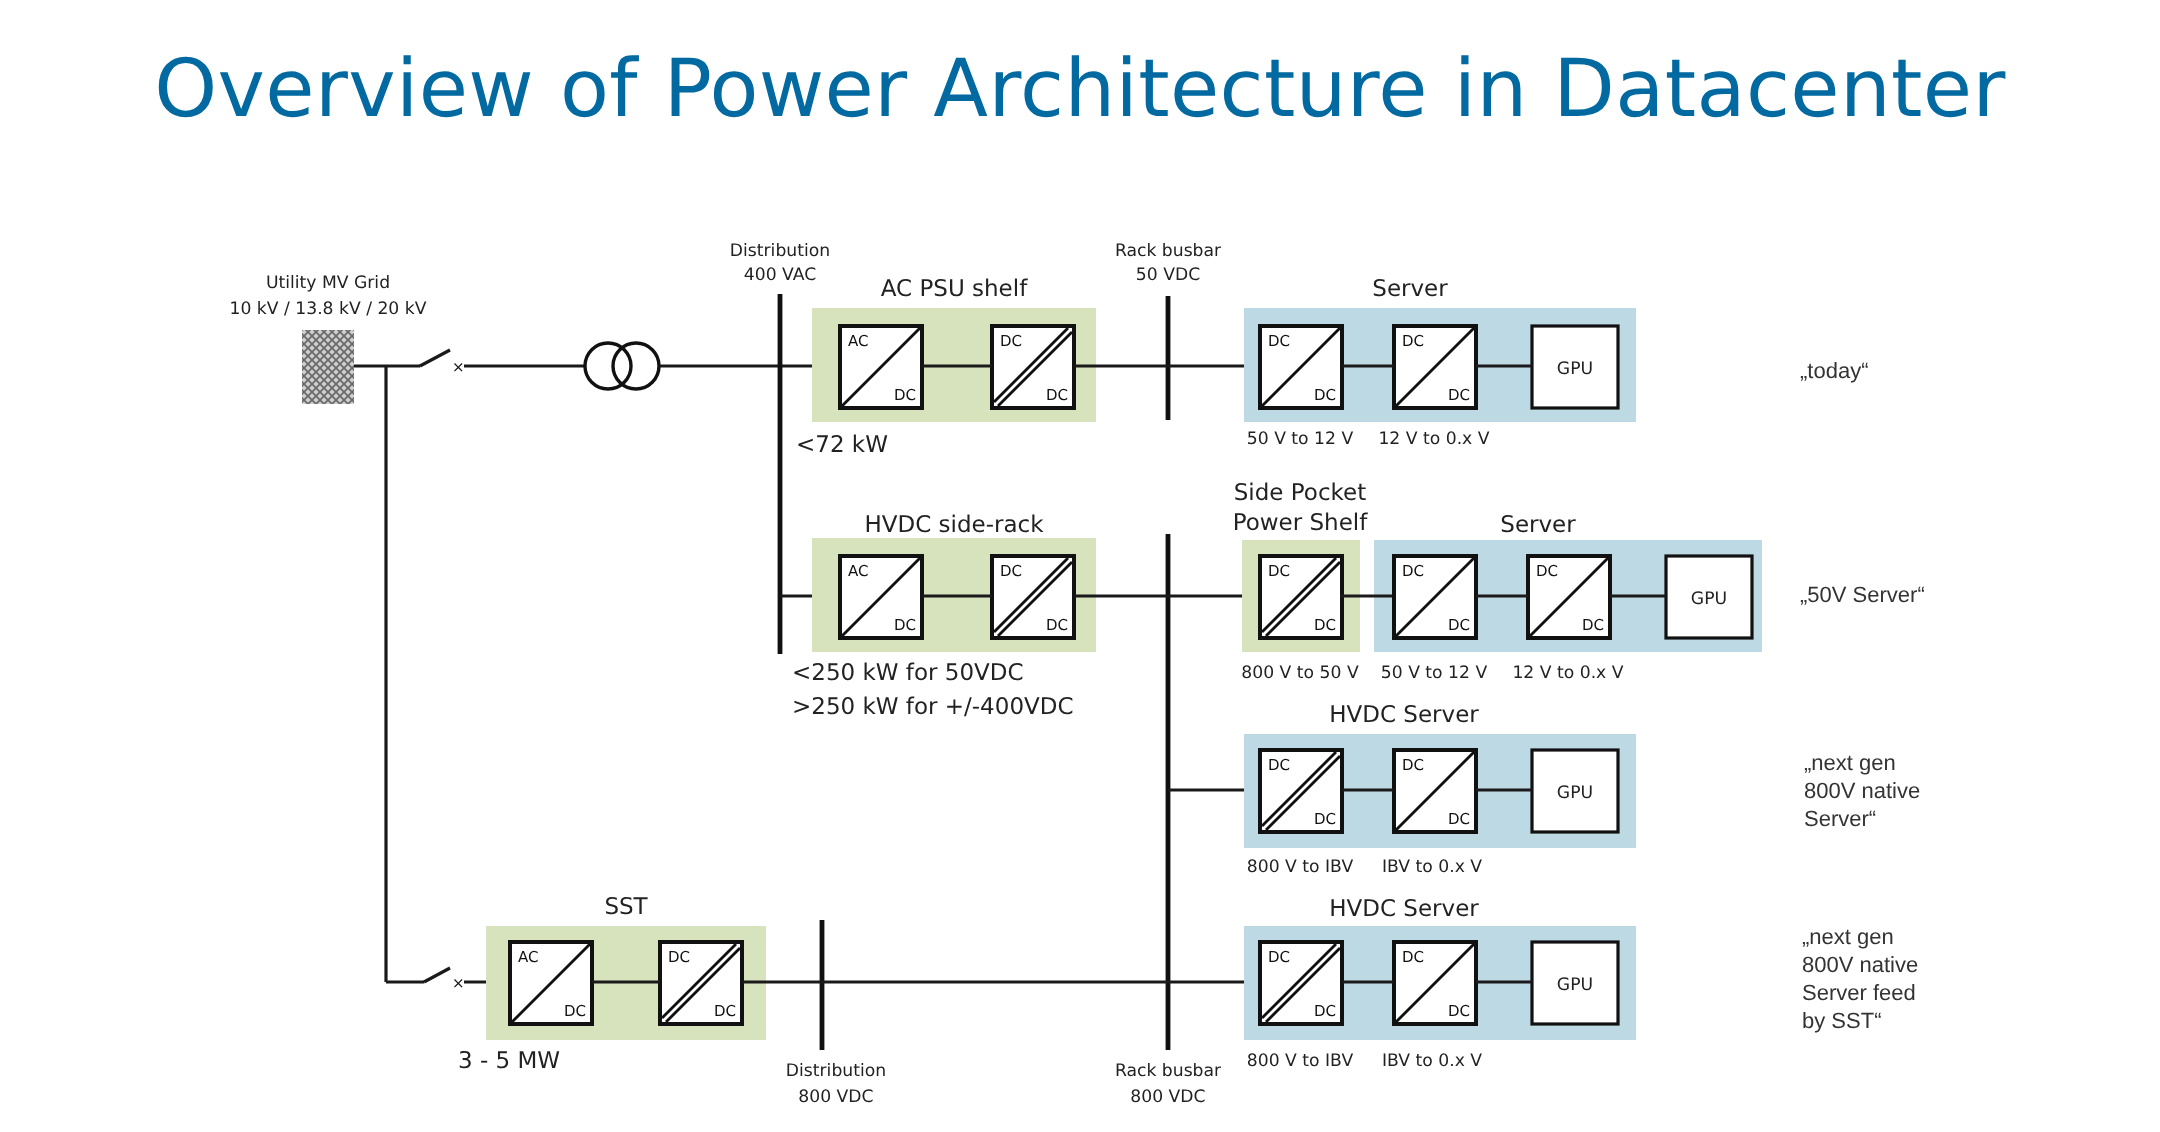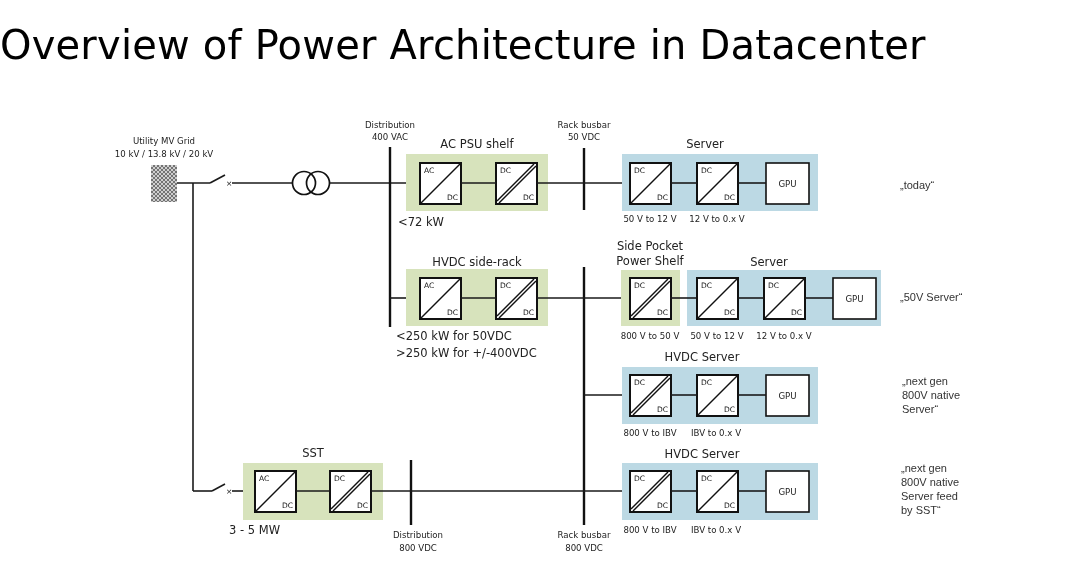--- a/index.html
+++ b/index.html
@@ -1,17 +1,17 @@
 <!DOCTYPE html>
 <html><head>
 <meta charset="utf-8">
 <style>
   html, body { margin:0; padding:0; background:#ffffff; }
   body { width:1080px; height:566px; position:relative; overflow:hidden; font-family:"Liberation Sans", sans-serif; }
-  #title { position:absolute; left:0; top:22px; width:1080px; text-align:left; font-family:"DejaVu Sans", sans-serif; font-size:40px; color:#000000; letter-spacing:0.2px; }
+  #title { position:absolute; left:0; top:22px; width:1080px; text-align:center; font-family:"DejaVu Sans", sans-serif; font-size:40px; color:#0369a1; letter-spacing:0.2px; }
   svg#diagram { position:absolute; left:0; top:0; }
   .wire { stroke:#1a1a1a; stroke-width:1.6; fill:none; }
   .bus { stroke:#111; stroke-width:2.4; }
   .green { fill:#d7e3bc; }
   .blue { fill:#bcd9e4; }
   .conv { fill:#fff; stroke:#111; stroke-width:2; }
   .diag { stroke:#111; stroke-width:1.4; }
   .tiny { font-family:"DejaVu Sans", sans-serif; font-size:7.5px; fill:#111; }
   .small { font-family:"DejaVu Sans", sans-serif; font-size:8.6px; fill:#222; }
   .lbl { font-family:"DejaVu Sans", sans-serif; font-size:11.5px; fill:#222; }

